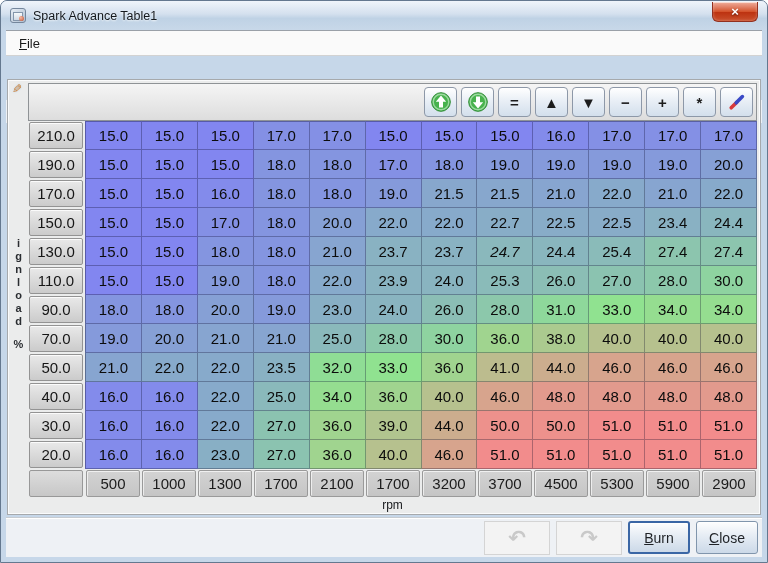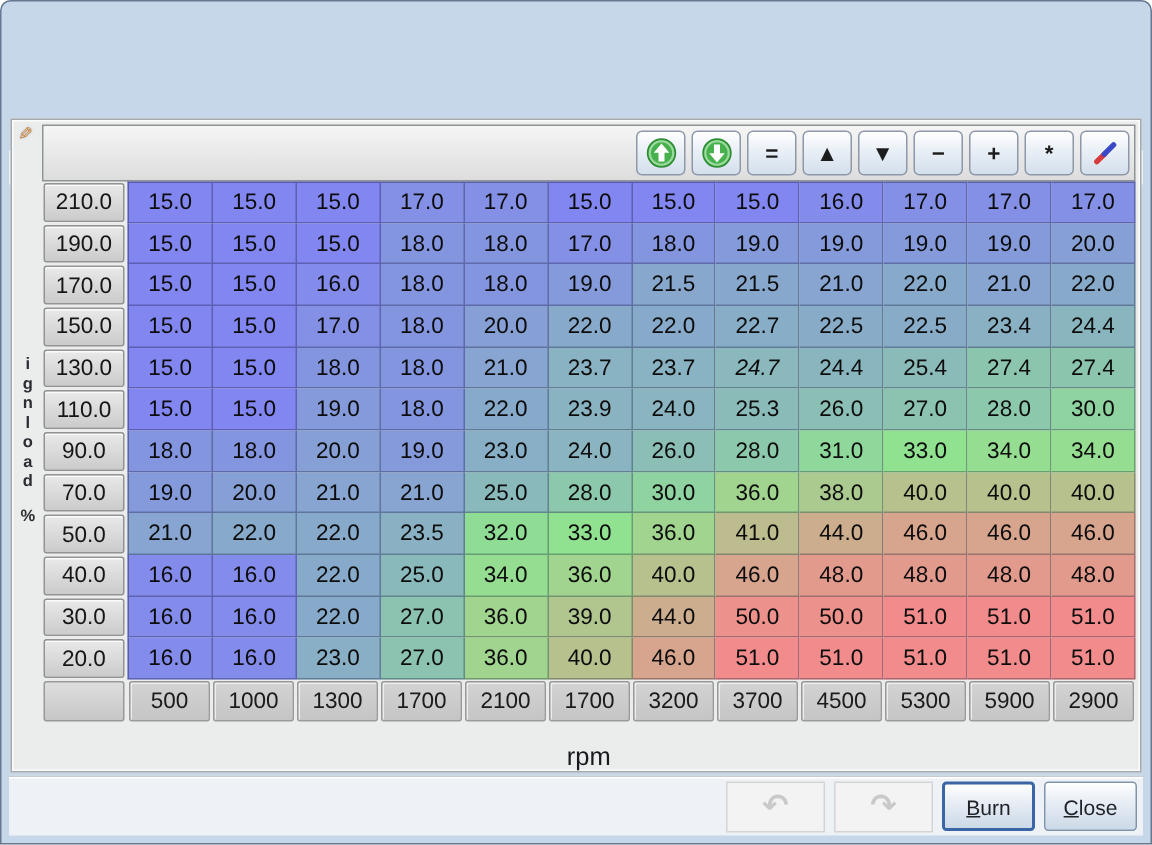--- a/index.html
+++ b/index.html
@@ -57,21 +57,21 @@
   .cell{flex:1;display:flex;align-items:center;justify-content:center;font-size:15px;color:#0c0c0c;
     border-right:1px solid rgba(10,10,40,.30);border-bottom:1px solid rgba(10,10,40,.30);box-sizing:border-box;}
   .data-row .cell:nth-child(2){border-left:1px solid rgba(10,10,40,.35);}
   .data-row:first-child .cell{border-top:1px solid rgba(10,10,40,.35);}
   .header-row{height:29px;display:flex;}
   .corner{width:54px;margin:1px 2px 1px 1px;box-sizing:border-box;border:1px solid #989898;border-radius:2px;
     background:linear-gradient(#dddddd,#c7c7c7);}
   .colhead{flex:1;margin:1px;box-sizing:border-box;border:1px solid #9a9a9a;border-radius:2px;
     background:linear-gradient(#d3d3d3,#c5c5c5);box-shadow:inset 1px 1px 0 rgba(255,255,255,.65);
     display:flex;align-items:center;justify-content:center;font-size:15px;color:#1b1b1b;}
-  .xlabel{height:14px;display:flex;align-items:center;justify-content:center;font-size:17px;color:#17191c;margin-top:16px;}
+  .xlabel{height:14px;display:flex;align-items:center;justify-content:center;font-size:12px;color:#17191c;}
   .ylabel{position:absolute;left:3px;top:41px;bottom:48px;width:15px;display:flex;flex-direction:column;
     align-items:center;justify-content:center;font-size:11px;font-weight:bold;color:#2a2d31;}
   .ylabel span{line-height:13px;}
   .ylabel .ysp{height:10px;}
   
   .footer{position:absolute;left:5px;right:5px;bottom:5px;height:40px;background:#eef1f5;
     border-top:1px solid #c6cbd1;box-shadow:inset 0 1px 0 #ffffff;box-sizing:border-box;
     display:flex;align-items:center;justify-content:flex-end;gap:6px;padding-right:4px;}
   .flat-btn{width:66px;height:34px;box-sizing:border-box;background:#f3f3f3;border:1px solid #d4d4d4;
     display:flex;align-items:center;justify-content:center;cursor:default;}
@@ -81,21 +81,31 @@
     justify-content:center;font-size:14px;color:#1f2226;padding:0 10px;cursor:default;
     box-shadow:inset 0 1px 0 #fff;}
   .nimbus-btn.focus{border:2px solid #3a66a5;}
   .mn{text-decoration:underline;}
 </style>
 </head>
 <body>
 
 <div class="window">
 
-
+  <div class="titlebar">
+    <span class="app-icon"></span>
+    <span class="title">Spark Advance Table1</span>
+    <div class="close-btn">
+      <span class="close-x">×</span>
+    </div>
+  </div>
+
+  <div class="menubar">
+    <span class="menu-item"><span class="mn">F</span><span>i</span><span>l</span><span>e</span></span>
+  </div>
 
   <div class="subheader">
     <span class="checkbox"></span>
     <span class="cb-label"><span>3</span><span class="mn">D</span><span> </span><span>V</span><span>i</span><span>e</span><span>w</span></span>
   </div>
 
   <div class="panel">
     <span class="panel-pencil">✎</span>
     <div class="ylabel" id="ylabel">
         <span>i</span>

